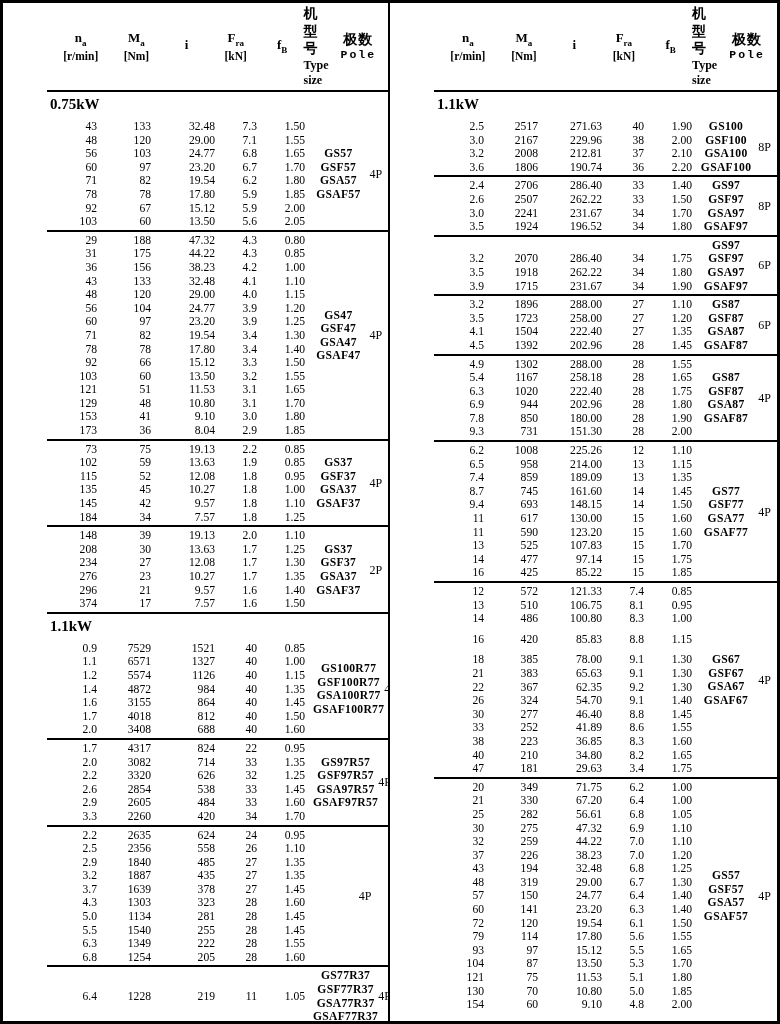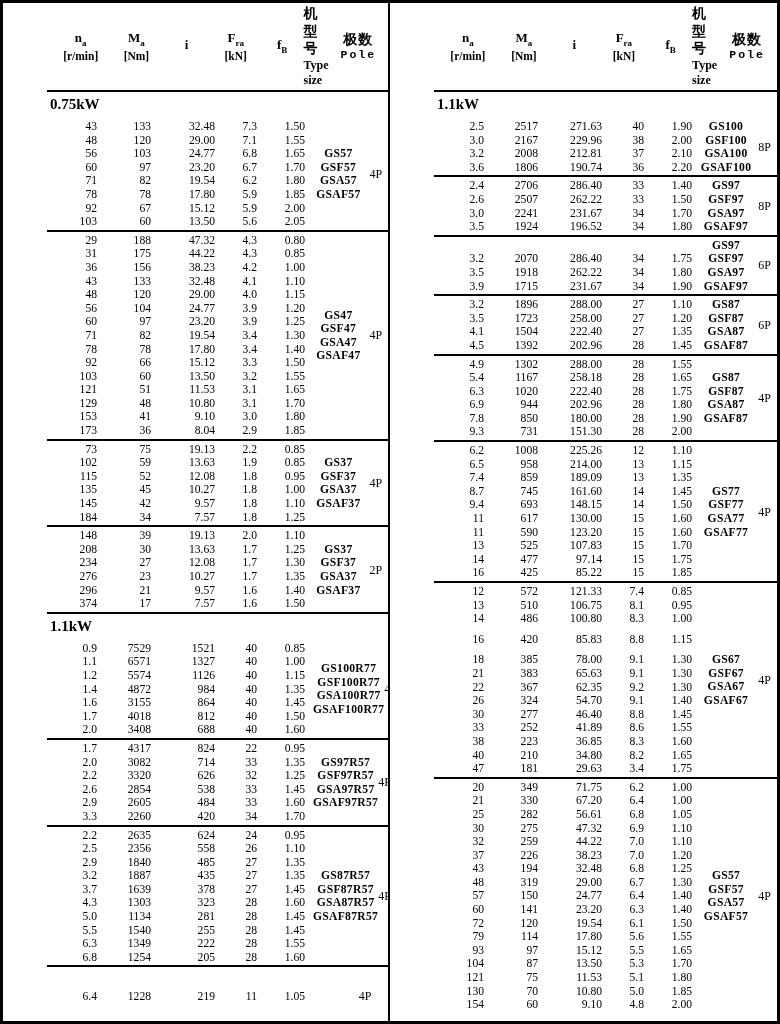--- a/index.html
+++ b/index.html
@@ -550,37 +550,37 @@
                 <span class="c c5">1.55</span>
               </div>
               <div class="row">
                 <span class="c c1">6.8</span>
                 <span class="c c2">1254</span>
                 <span class="c c3">205</span>
                 <span class="c c4">28</span>
                 <span class="c c5">1.60</span>
               </div>
             </div>
-            <div class="models">
-              <div class="model">GS87R57</div>
-              <div class="model">GSF87R57</div>
-              <div class="model">GSA87R57</div>
-              <div class="model">GSAF87R57</div>
-            </div>
             <div class="pole">4P</div>
           </div>
           <div class="block">
             <div class="nums" style="min-height: 54.4px; justify-content: center;">
               <div class="row">
                 <span class="c c1">6.4</span>
                 <span class="c c2">1228</span>
                 <span class="c c3">219</span>
                 <span class="c c4">11</span>
                 <span class="c c5">1.05</span>
               </div>
+            </div>
+            <div class="models">
+              <div class="model">GS77R37</div>
+              <div class="model">GSF77R37</div>
+              <div class="model">GSA77R37</div>
+              <div class="model">GSAF77R37</div>
             </div>
             <div class="pole">4P</div>
           </div>
         </div>
       </div>
   </section>
 
   <section class="panel">
     <div class="hdr">
       <div class="hc h1">

